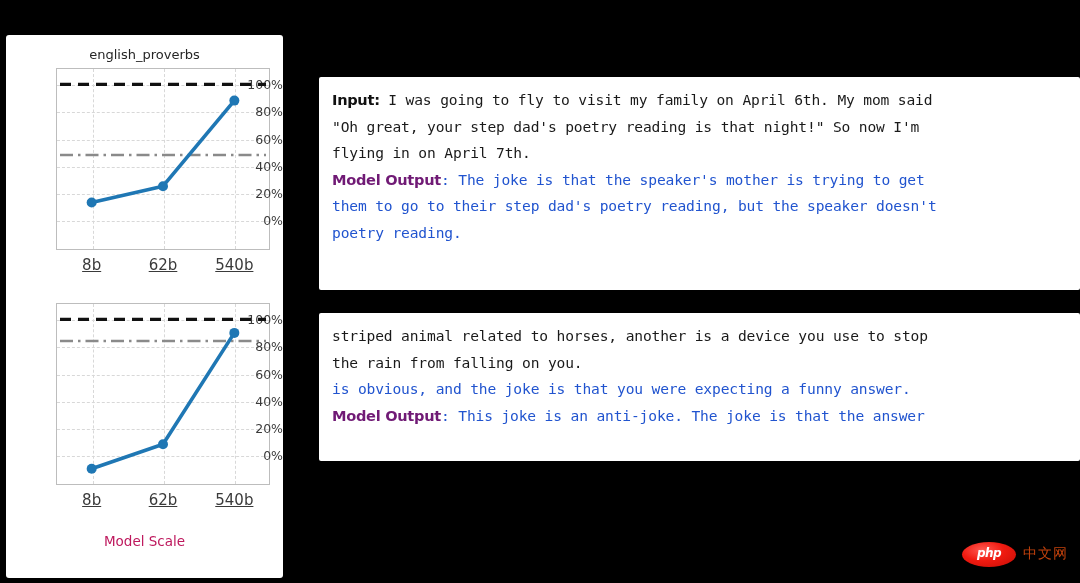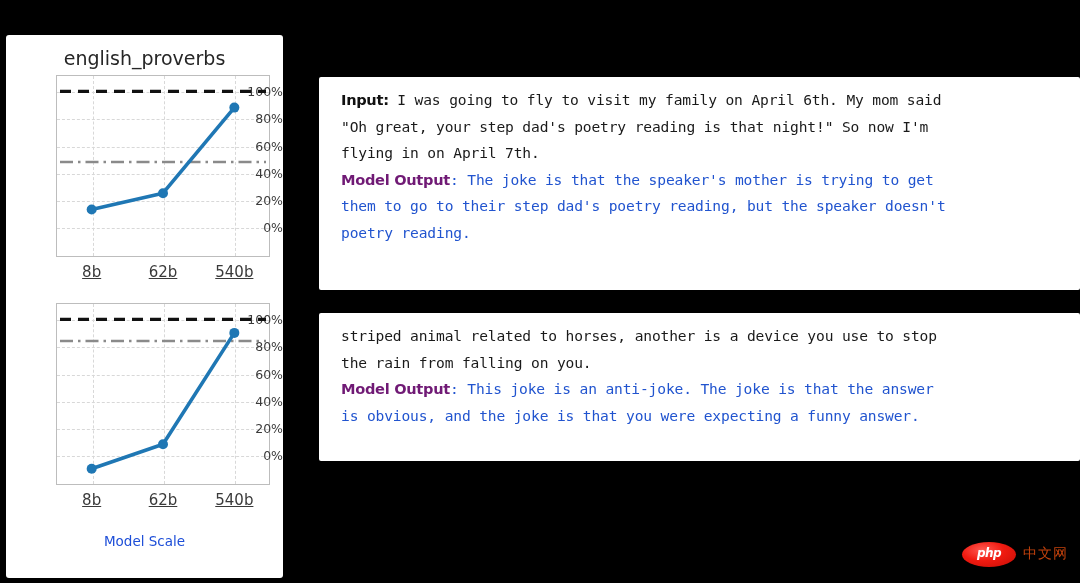--- a/index.html
+++ b/index.html
@@ -16,21 +16,21 @@
   #chart-panel{
     position:absolute; left:6px; top:35px;
     width:277px; height:543px;
     background:#ffffff;
     border-radius:3px;
   }
 
   .chart-block{ position:relative; width:277px; }
   .chart-title{
     text-align:center;
-    font-size:19px;
+    font-size:13px;
     color:#262626;
     font-family:"DejaVu Sans", sans-serif;
     margin:0; padding:0;
   }
 
   .plot-wrap{ position:relative; }
 
   
   .axes{
     position:absolute;
@@ -54,39 +54,39 @@
     color:#3a3a3a;
     white-space:nowrap;
     font-family:"DejaVu Sans", sans-serif;
     text-decoration:underline;
   }
   .xaxis-title{
     position:absolute;
     width:277px; left:0;
     text-align:center;
     font-size:13.5px;
-    color:#1d4ed8;
+    color:#be185d;
     font-family:"DejaVu Sans", sans-serif;
   }
   .gridline-h{
     position:absolute; left:0; right:0; height:0;
     border-top:1px dashed #d8d8d8;
   }
   .gridline-v{
     position:absolute; top:0; bottom:0; width:0;
     border-left:1px dashed #d8d8d8;
   }
   .svg-layer{ position:absolute; left:0; top:0; overflow:visible; }
 
   
   .example-panel{
     position:absolute;
     background:#ffffff;
     border-radius:2px;
-    padding:10px 13px 11px 22px;
+    padding:10px 13px 11px 13px;
   }
   #example-panel-1{ left:319px; top:77px;  width:761px; height:213px; }
   #example-panel-2{ left:319px; top:313px; width:761px; height:148px; }
 
   .ex-line{
     font-family:"DejaVu Sans Mono", monospace;
     font-size:14.6px;
     line-height:26.5px;
     color:#1a1a1a;
     white-space:pre;
@@ -205,22 +205,22 @@
   <div class="ex-line">"Oh great, your step dad's poetry reading is that night!" So now I'm</div>
   <div class="ex-line">flying in on April 7th.</div>
   <div class="ex-line out"><span class="lbl ot">Model Output</span><span>:</span><span> The joke is that the speaker's mother is trying to get</span></div>
   <div class="ex-line out">them to go to their step dad's poetry reading, but the speaker doesn't</div>
   <div class="ex-line out">poetry reading.</div>
 </div>
 
 <div class="example-panel" id="example-panel-2">
   <div class="ex-line">striped animal related to horses, another is a device you use to stop</div>
   <div class="ex-line">the rain from falling on you.</div>
+  <div class="ex-line out">is obvious, and the joke is that you were expecting a funny answer.</div>
   <div class="ex-line out"><span class="lbl ot">Model Output</span><span>:</span><span> This joke is an anti-joke. The joke is that the answer</span></div>
-  <div class="ex-line out">is obvious, and the joke is that you were expecting a funny answer.</div>
 </div>
 
 <div id="watermark">
   <div id="wm-badge">
       <span>php</span>
     </div>
   <div id="wm-text">中文网</div>
 </div>
 
 </body></html>

